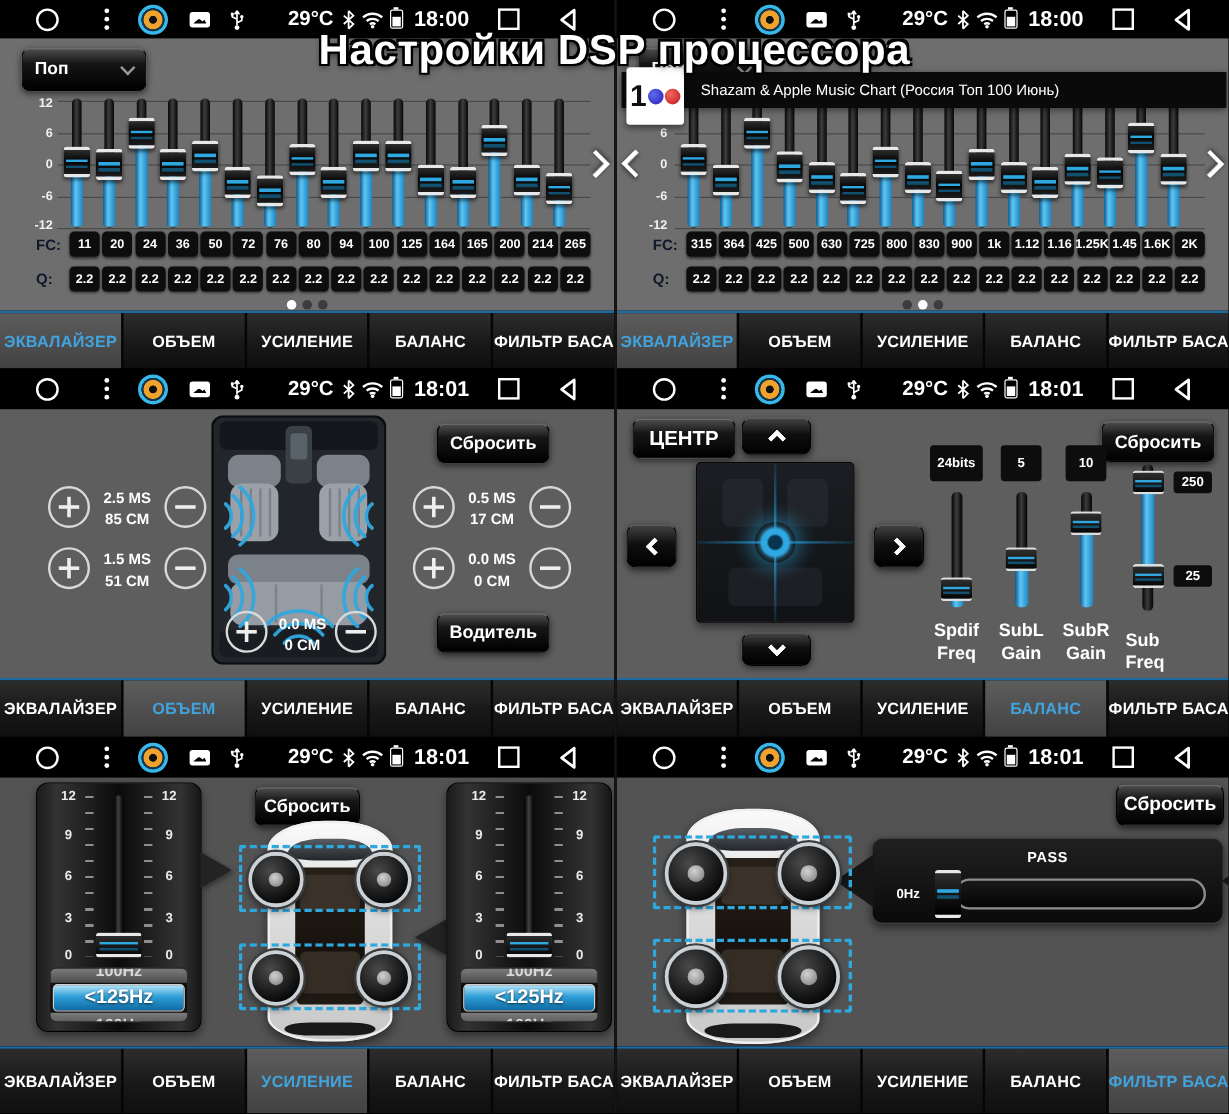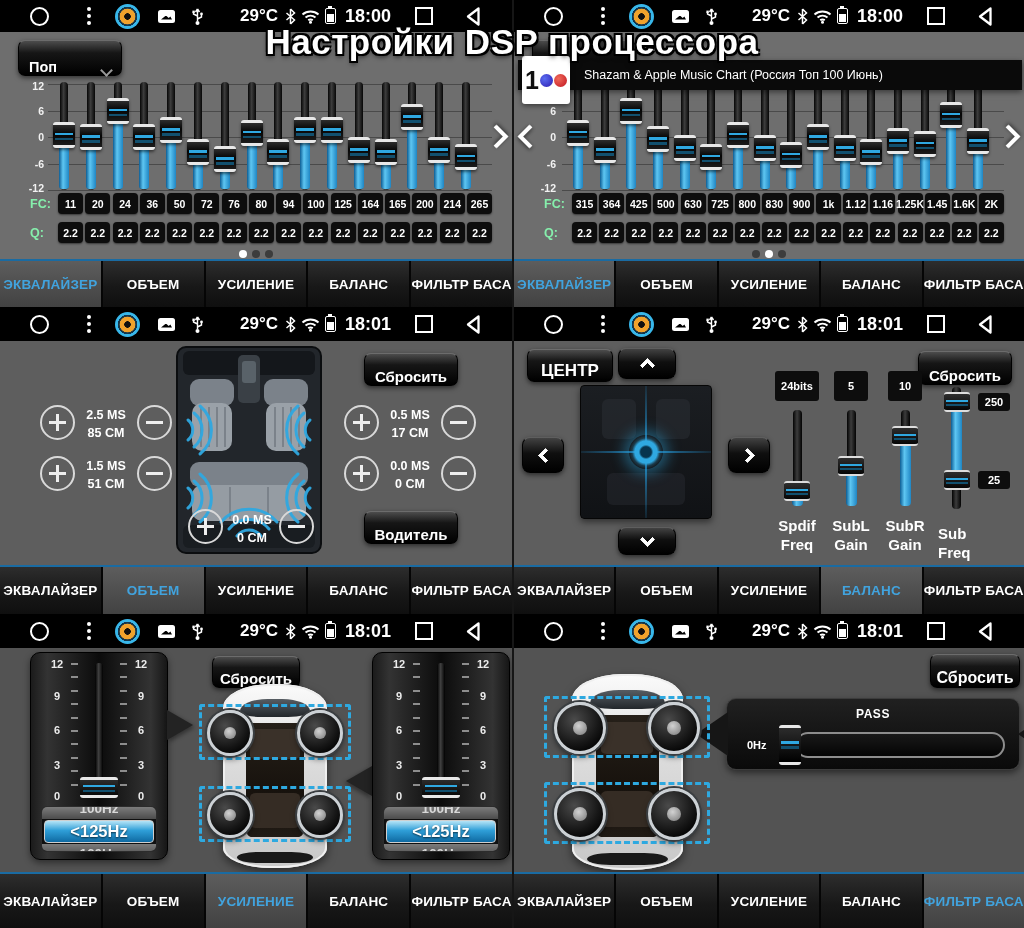--- a/index.html
+++ b/index.html
@@ -30,21 +30,21 @@
   .sb-wifi{margin-left:5px;flex:none}
   .sb-batt{margin-left:5px;width:11px;height:16px;border:1.5px solid #fff;border-radius:2px;position:relative;flex:none}
   .sb-batt::before{content:"";position:absolute;left:2px;top:-3.5px;width:4px;height:2px;background:#fff}
   .sb-batt::after{content:"";position:absolute;left:1px;right:1px;bottom:1px;height:55%;background:#fff}
   .sb-time{margin-left:9px;font-weight:bold;font-size:18px}
   .sb-square{margin-left:24px;width:18px;height:18px;border:2.5px solid #fff;flex:none}
   .sb-back{margin-left:30px;margin-right:28px;flex:none}
   
   .btn,.dd{position:absolute;background:linear-gradient(180deg,#4c4c4c,#161616 35%,#000);
     border:1px solid #000;border-top-color:#6c6c6c;border-radius:7px;color:#fff;
-    display:flex;align-items:flex-end;justify-content:center;font-weight:bold;font-size:15px;
+    display:flex;align-items:center;justify-content:center;font-weight:bold;font-size:15px;
     box-shadow:0 2px 5px rgba(0,0,0,.55)}
   .dd{justify-content:space-between;padding:0 10px;font-size:14.5px}
   .dd-chev{width:9px;height:9px;border-right:2.5px solid #9a9a9a;border-bottom:2.5px solid #9a9a9a;
     transform:rotate(45deg);margin-top:-4px}
   
   .tabbar{position:absolute;left:0;right:0;bottom:0;display:flex;border-top:2px solid #1a6ba2;background:#0c0c0c}
   .tab{flex:1;display:flex;align-items:center;justify-content:center;color:#fff;font-size:13.5px;font-weight:bold;
     background:linear-gradient(180deg,#2d2d2d,#181818 55%,#0f0f0f);border-right:2px solid #050505;letter-spacing:.2px}
   .tab:last-child{border-right:none}
   .tab.active{background:linear-gradient(180deg,#5d5d5d,#424242);color:#41a3de}
@@ -67,21 +67,21 @@
   .eq-thumb{position:absolute;left:1px;width:22px;height:26px;top:calc(var(--p) - 13px);border-radius:3px;
     background:linear-gradient(180deg,#2d2d2d,#050505 45%,#1b1b1b);
     border-top:3px solid #e8e8e8;border-bottom:3px solid #e8e8e8;box-shadow:0 2px 3px rgba(0,0,0,.5)}
   .eq-thumb::after{content:"";position:absolute;left:2px;right:2px;top:8px;height:2.5px;background:#2fa8e1;
     box-shadow:0 5px 0 #11506f}
   .eq-nav{position:absolute;width:17px;height:17px;border-left:4.5px solid #fff;border-bottom:4.5px solid #fff;
     top:96px;border-radius:1px;filter:drop-shadow(1px 1px 2px rgba(0,0,0,.6))}
   .eq-nav.next{right:7px;transform:rotate(225deg)}
   .eq-nav.prev{left:7px;transform:rotate(45deg)}
   .fq-row{position:absolute;left:30px;right:20px;height:21px;display:flex;align-items:center}
-  .fq-label{width:28px;color:#86efac;font-size:12.5px;font-weight:bold}
+  .fq-label{width:28px;color:#0f172a;font-size:12.5px;font-weight:bold}
   .badges{flex:1;display:flex;justify-content:space-between}
   .badge{width:25px;height:21px;background:#0d0d0d;border-radius:4px;color:#fff;font-size:10.5px;font-weight:bold;
     display:flex;align-items:center;justify-content:center;box-shadow:0 1px 2px rgba(0,0,0,.5)}
   .dots{position:absolute;left:0;right:0;top:218px;display:flex;justify-content:center;gap:5px}
   .dots i{width:8px;height:8px;border-radius:50%;background:#3c3c3c}
   .dots i.active{background:#fff}
   
   .toast-bar{position:absolute;left:4px;right:2px;top:28px;height:30px;background:#0a0a0a;display:flex;
     align-items:center;padding-left:66px;z-index:5;color:#fff;font-size:12.5px;box-shadow:0 2px 6px rgba(0,0,0,.5)}
   .toast-art{position:absolute;left:8px;top:24px;width:48px;height:48px;background:#fff;border-radius:3px;z-index:6;

